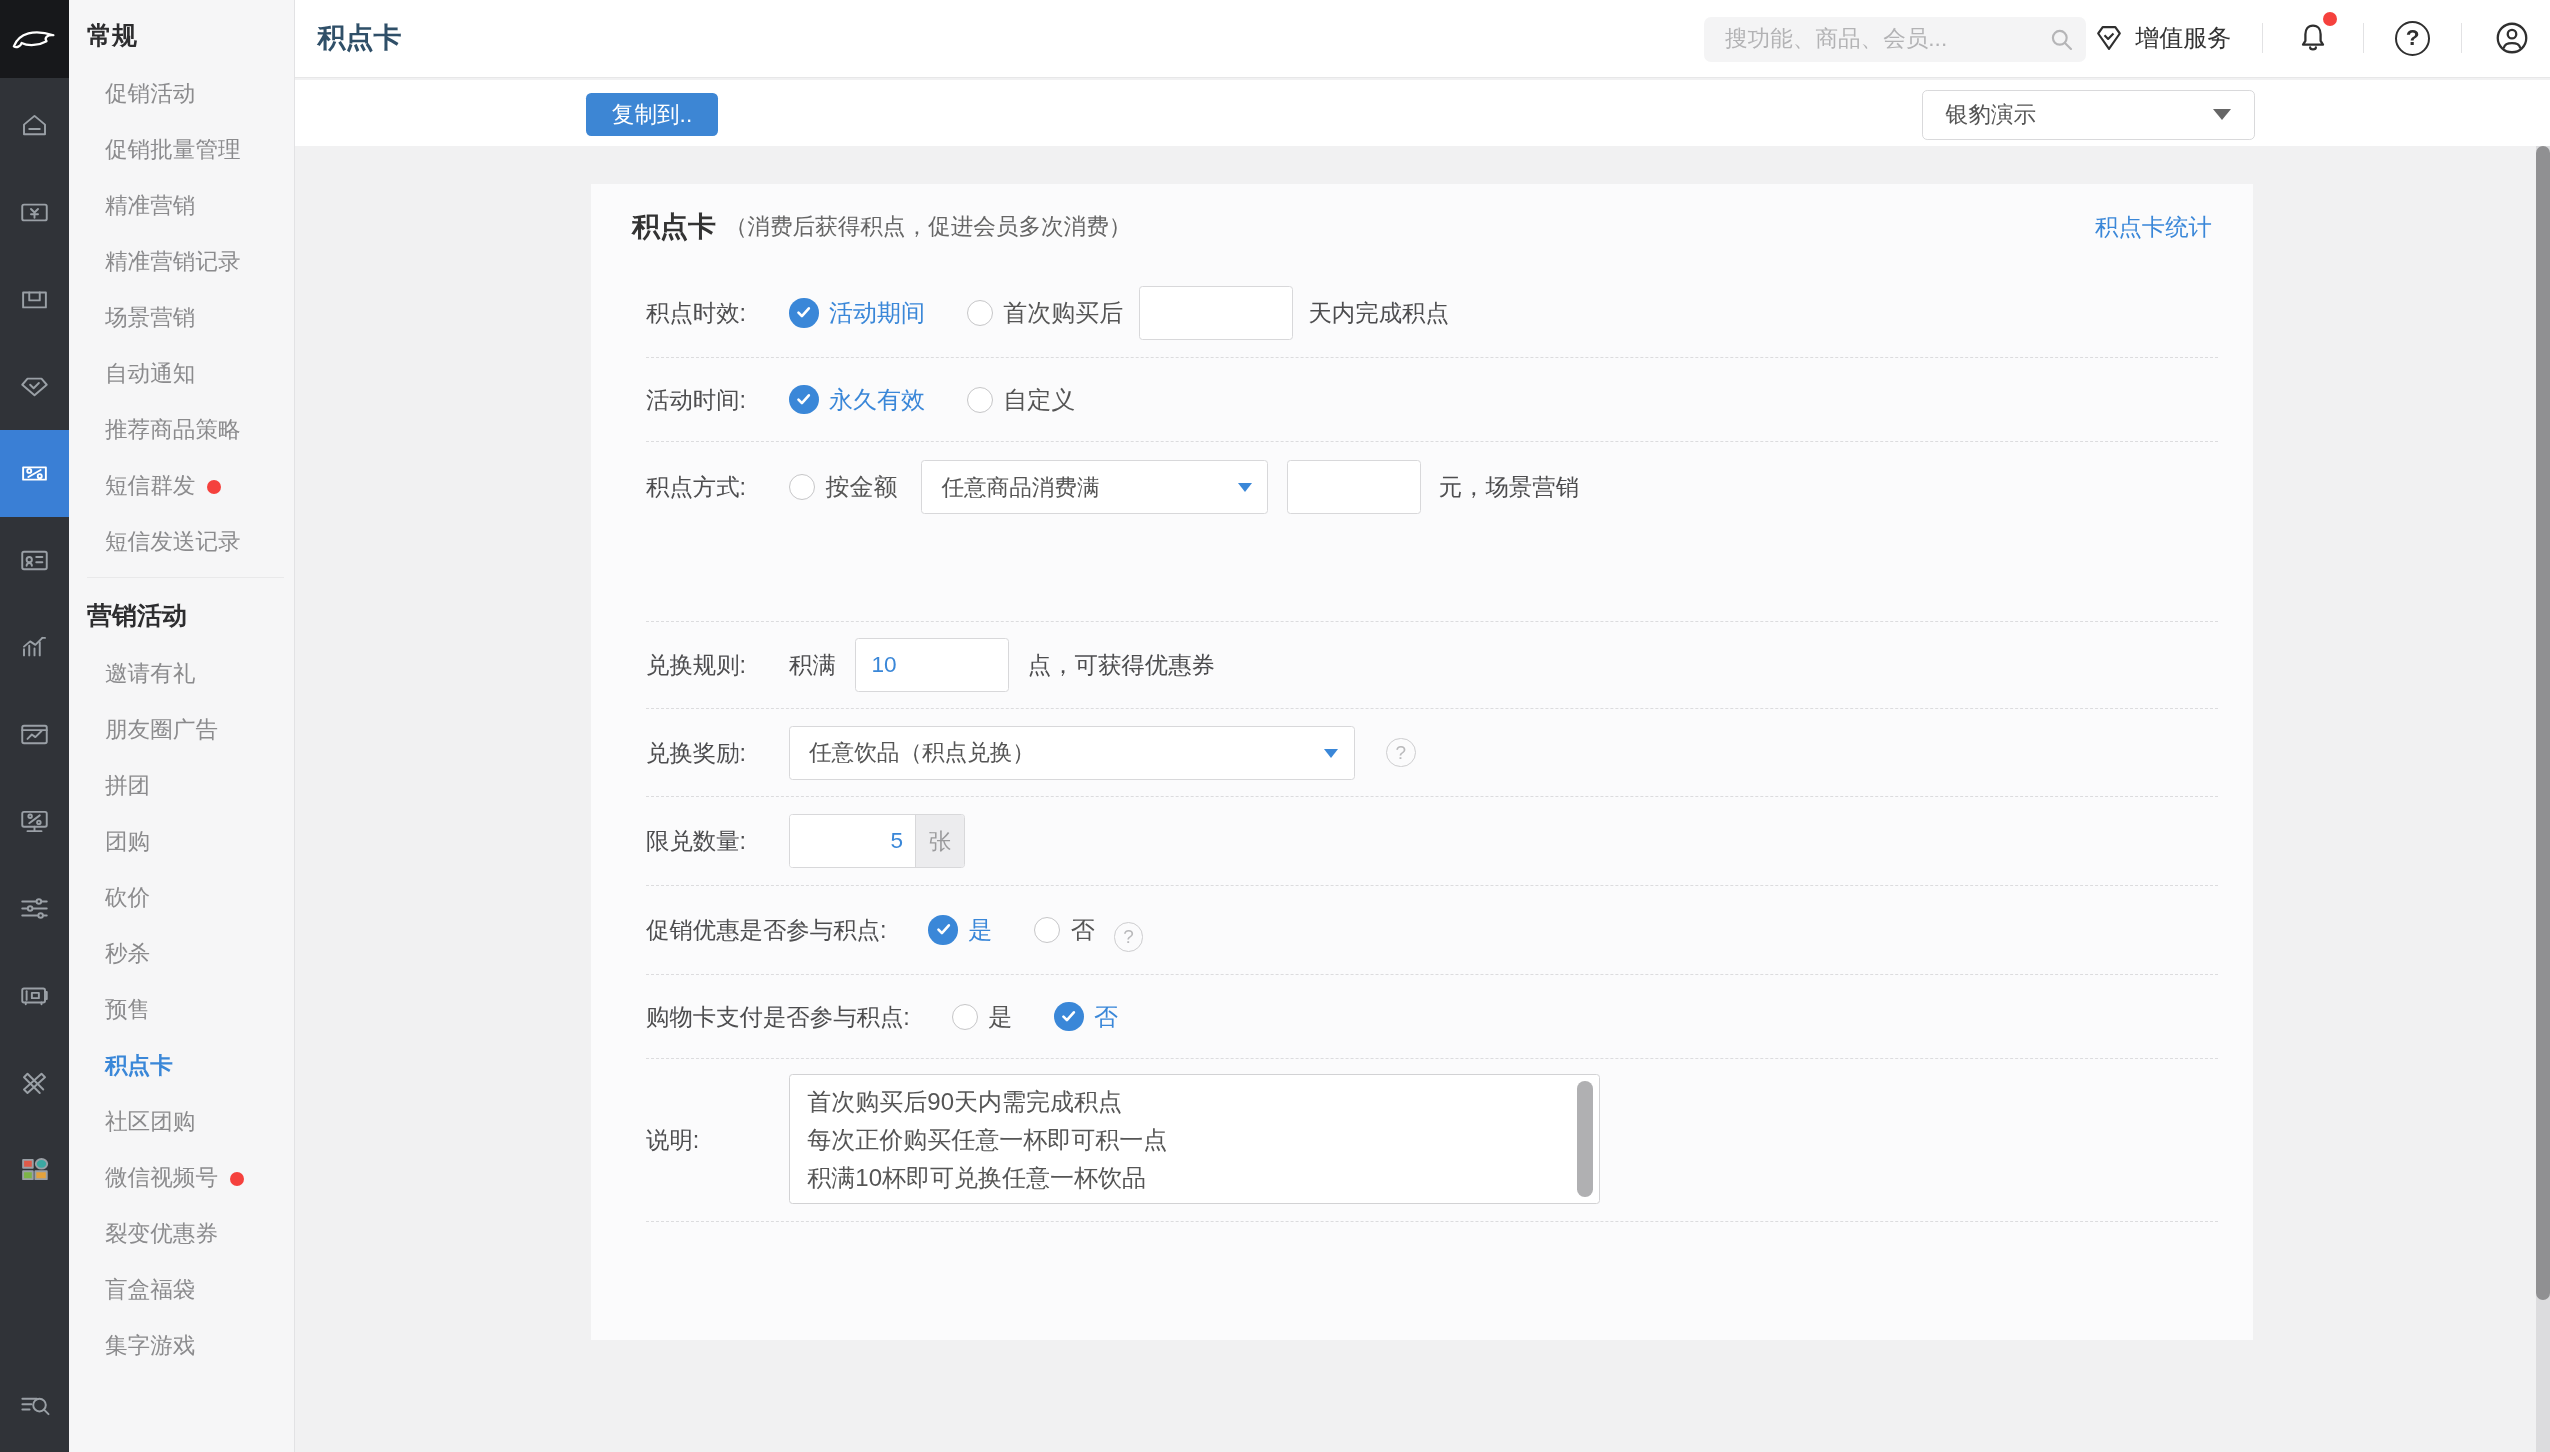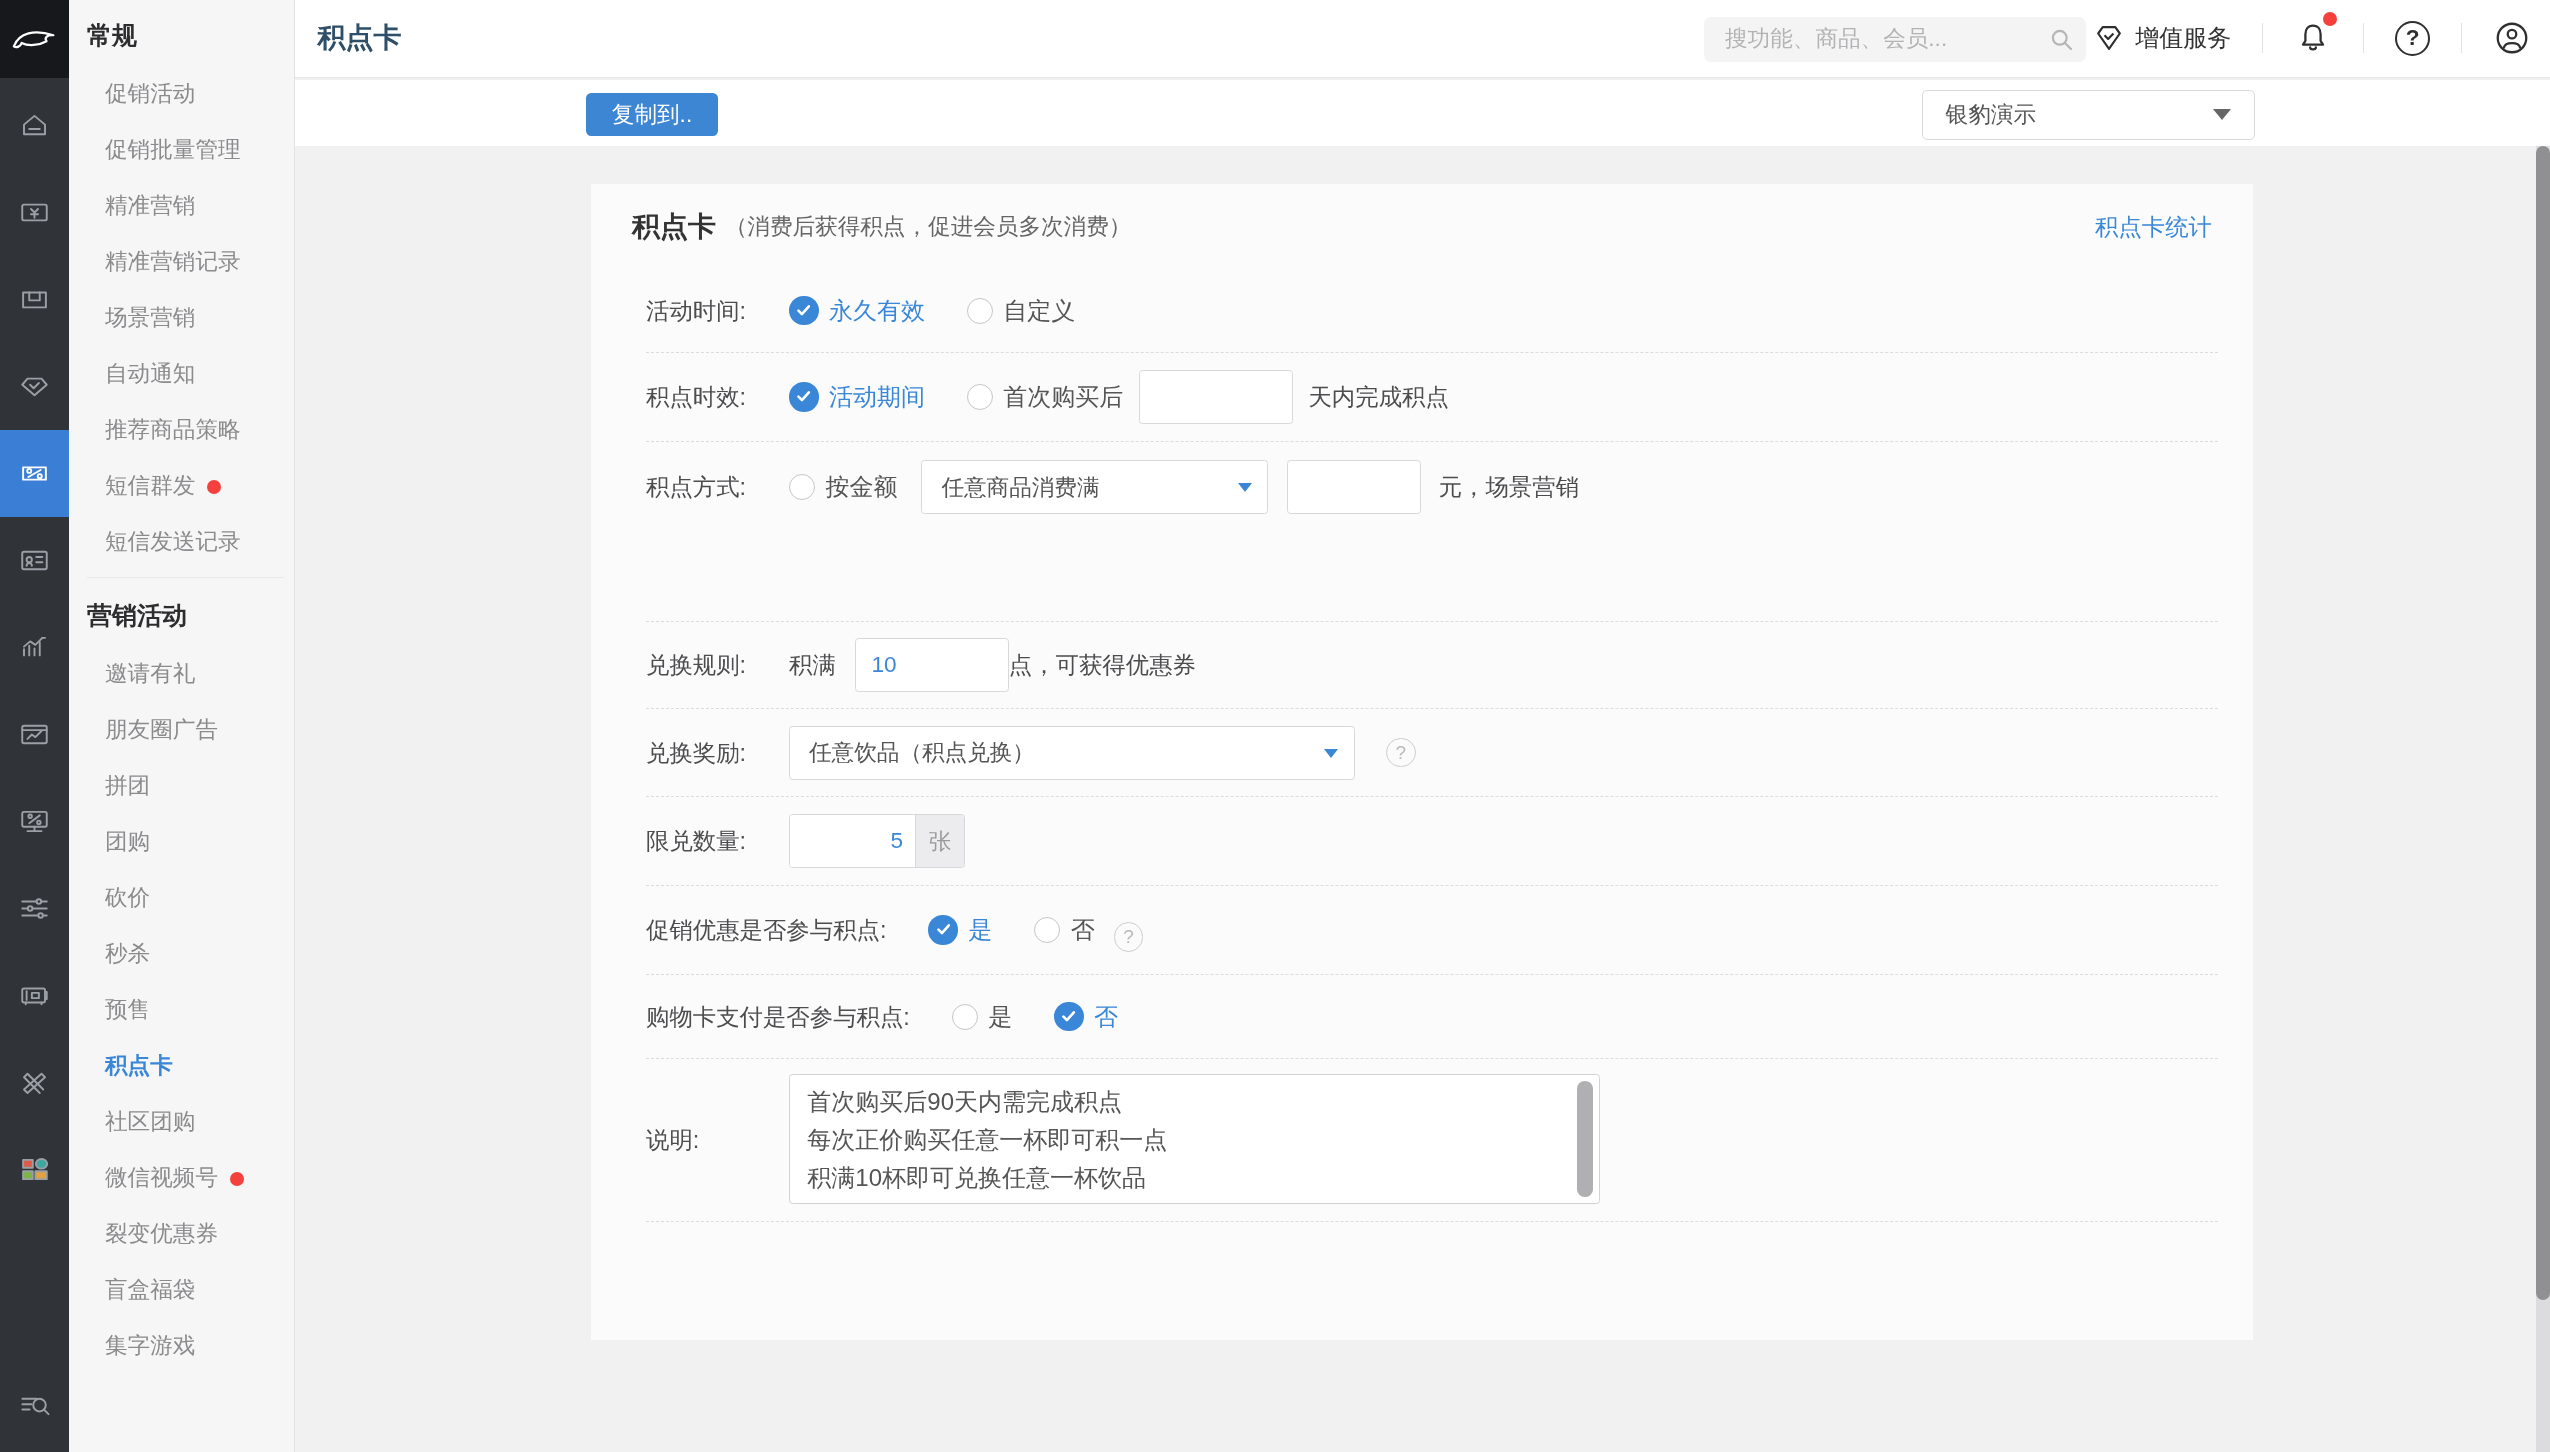--- a/index.html
+++ b/index.html
@@ -309,52 +309,52 @@
 
 <div class="content">
   <div class="panel">
 
     <div class="panel-head">
       <span class="panel-title">积点卡</span>
       <span class="panel-sub">（消费后获得积点，促进会员多次消费）</span>
       <a class="stats-link">积点卡统计</a>
     </div>
 
+    <div class="prow r2">
+      <span class="plabel">积点时效:</span>
+      <div class="opt">
+        <span class="rcheck">
+            <svg width="17.3" height="17.3" viewBox="0 0 20 20">
+              <path d="M4 10 L8 14 L16 5"></path>
+            </svg>
+          </span>
+        <span class="otext blue">活动期间</span>
+      </div>
+      <div class="opt" style="margin-right:15.6px;">
+        <span class="runchk"></span>
+        <span class="otext">首次购买后</span>
+      </div>
+      <input class="inp w160" type="text" style="">
+      <span class="plain" style="margin-left:15.6px;">天内完成积点</span>
+    </div>
+
     <div class="prow r1">
       <span class="plabel">活动时间:</span>
       <div class="opt">
         <span class="rcheck">
             <svg width="17.3" height="17.3" viewBox="0 0 20 20">
               <path d="M4 10 L8 14 L16 5"></path>
             </svg>
           </span>
         <span class="otext blue">永久有效</span>
       </div>
       <div class="opt">
         <span class="runchk"></span>
         <span class="otext">自定义</span>
       </div>
-    </div>
-
-    <div class="prow r2">
-      <span class="plabel">积点时效:</span>
-      <div class="opt">
-        <span class="rcheck">
-            <svg width="17.3" height="17.3" viewBox="0 0 20 20">
-              <path d="M4 10 L8 14 L16 5"></path>
-            </svg>
-          </span>
-        <span class="otext blue">活动期间</span>
-      </div>
-      <div class="opt" style="margin-right:15.6px;">
-        <span class="runchk"></span>
-        <span class="otext">首次购买后</span>
-      </div>
-      <input class="inp w160" type="text" style="">
-      <span class="plain" style="margin-left:15.6px;">天内完成积点</span>
     </div>
 
     <div class="prow r3">
       <span class="plabel">积点方式:</span>
       <div class="method-lines">
         <div class="method-line">
           <div class="opt" style="margin-right:24px;">
             <span class="runchk"></span>
             <span class="otext">按金额</span>
           </div>
@@ -365,21 +365,21 @@
           <input class="inp w154" style="margin-left: 19px;" type="text">
           <span class="plain" style="margin-left:17.3px;">元，场景营销</span>
         </div>
       </div>
     </div>
 
     <div class="prow r4">
       <span class="plabel">兑换规则:</span>
       <span class="plain">积满</span>
       <input class="inp w160" style="margin-left: 19px;" type="text" value="10">
-      <span class="plain" style="">点，可获得优惠券</span>
+      <span class="plain" style="margin-left:19px;">点，可获得优惠券</span>
     </div>
 
     <div class="prow r5">
       <span class="plabel">兑换奖励:</span>
       <div class="sel sel-653">
         <span>任意饮品（积点兑换）</span>
         <span class="caret-blue"></span>
       </div>
       <span class="help" style="margin-left:31px;"></span>
     </div>

